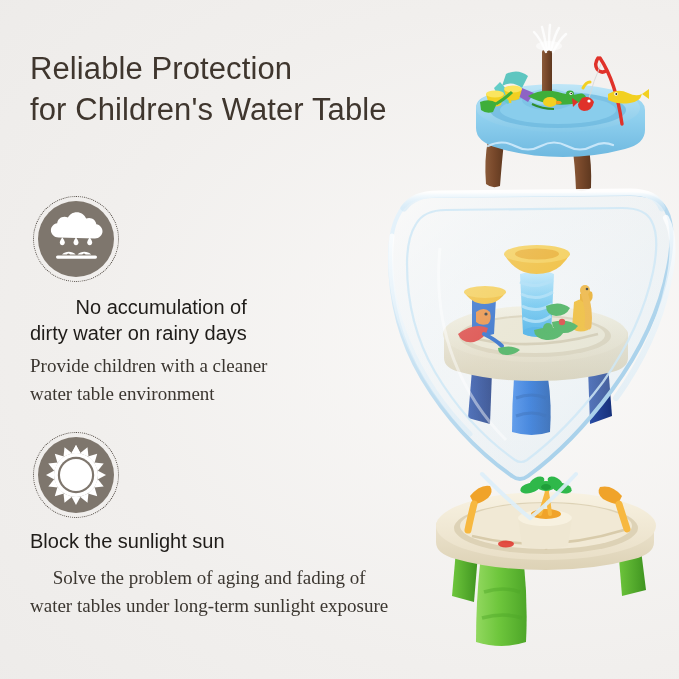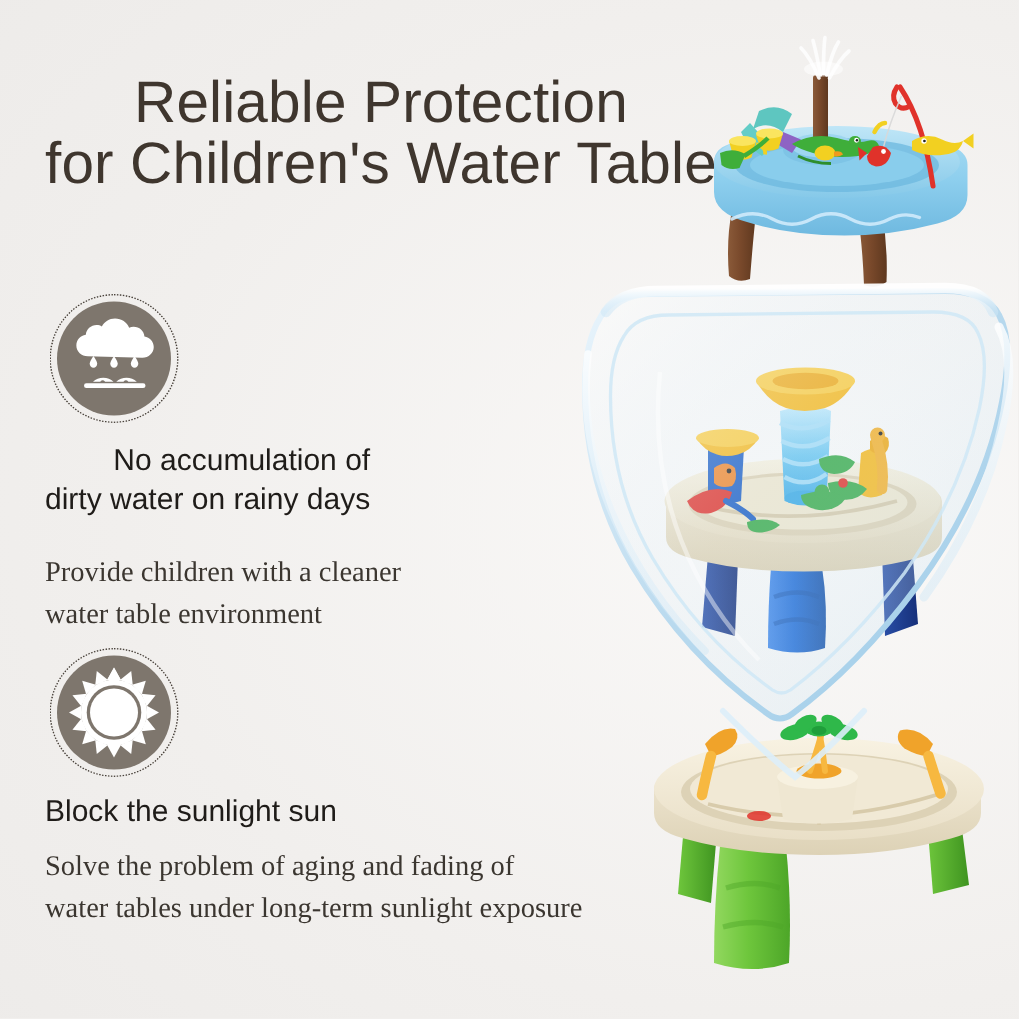--- a/index.html
+++ b/index.html
@@ -14,25 +14,24 @@
   
   .bg-wash{
     position:absolute;inset:0;
     background:
       radial-gradient(120% 90% at 78% 50%, #faf9f8 0%, #f1efed 55%, #eceae8 100%);
   }
 
   
   .headline{
     position:absolute;left:30px;top:48px;
-    font-size:39px;line-height:41px;
+    font-size:31px;line-height:41px;
     color:#3f362e;font-weight:400;
     letter-spacing:.1px;
     white-space:pre-line;
-    text-align:center;
   }
 
   .feature{position:absolute;left:0;width:430px;}
   .feature.f1{top:196px;}
   .feature.f2{top:432px;}
 
   .icon-wrap{
     position:absolute;left:33px;top:0;
     width:86px;height:86px;
   }
@@ -51,27 +50,27 @@
   .feat-title{
     position:absolute;left:30px;top:98px;
     font-size:20px;line-height:26px;
     color:#1f1c19;font-weight:400;
     white-space:pre-line;
     text-align:right;
   }
   .feature.f2 .feat-title{top:96px;}
 
   .feat-sub{
-    position:absolute;left:30px;top:172px;
+    position:absolute;left:30px;top:156px;
     font-family:"Liberation Serif",serif;
     font-size:19px;line-height:28px;
     color:#3b3630;
     white-space:pre-line;
   }
-  .feature.f2 .feat-sub{top:132px;}
+  .feature.f2 .feat-sub{top:132px;text-align:center;}
 
   
   .products{position:absolute;left:350px;top:0;width:329px;height:679px;}
 
   .shield{
     position:absolute;left:20px;top:178px;
     width:320px;height:360px;
     pointer-events:none;
   }
   .shield svg{display:block;overflow:visible;}

